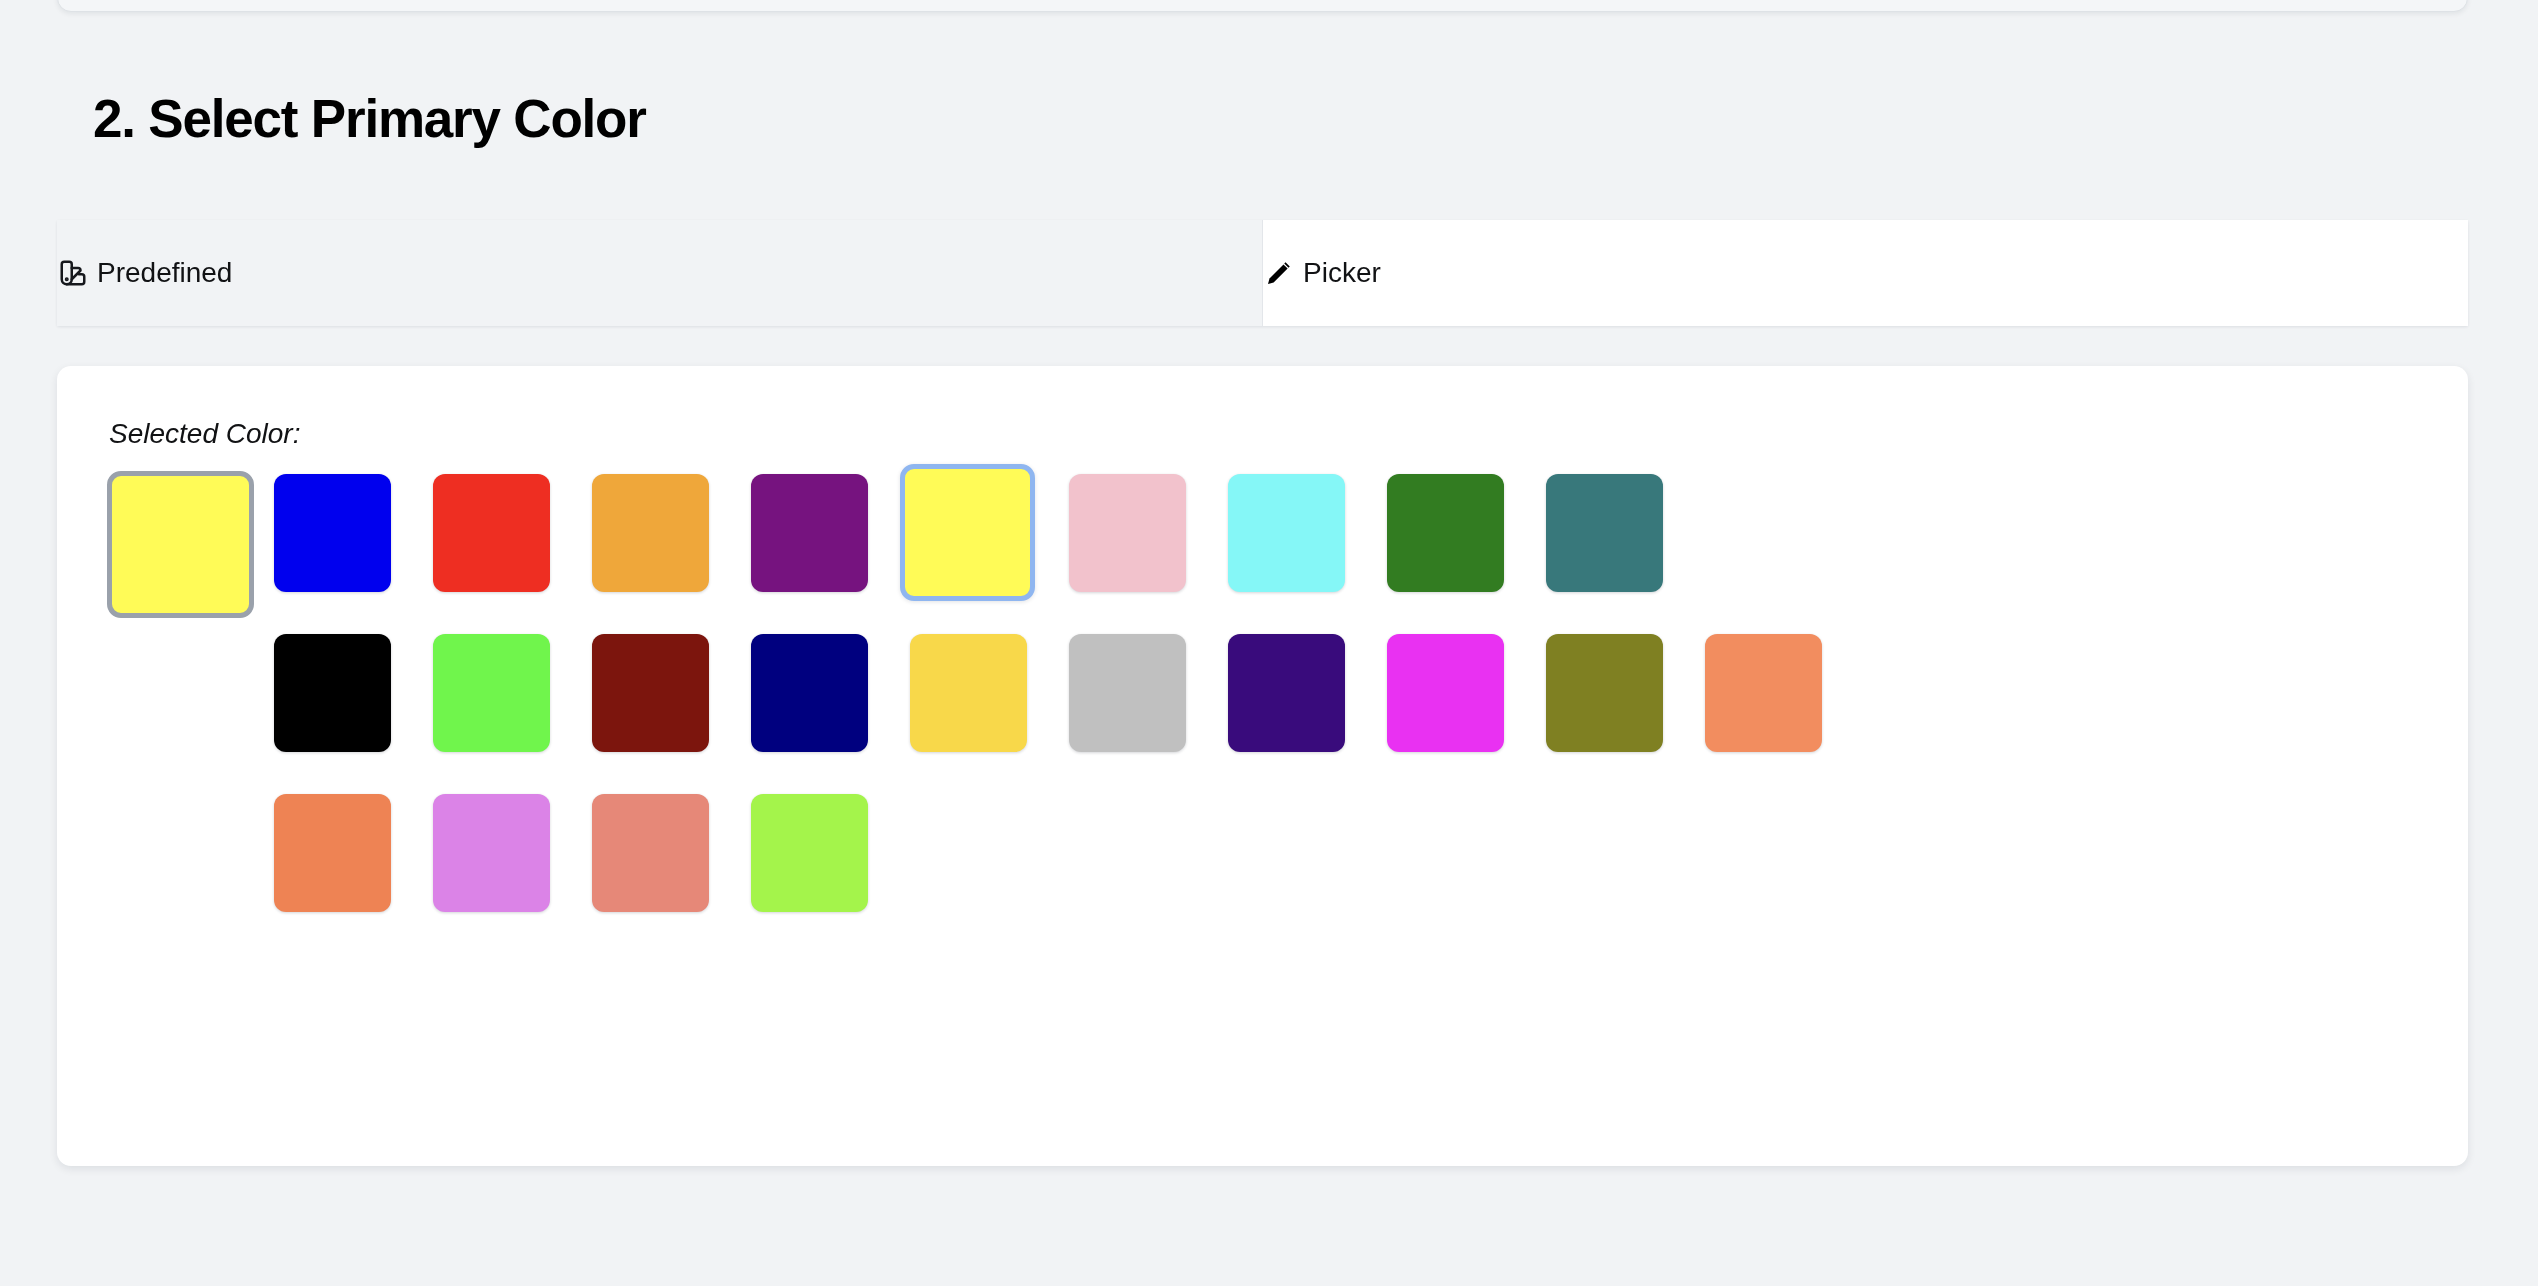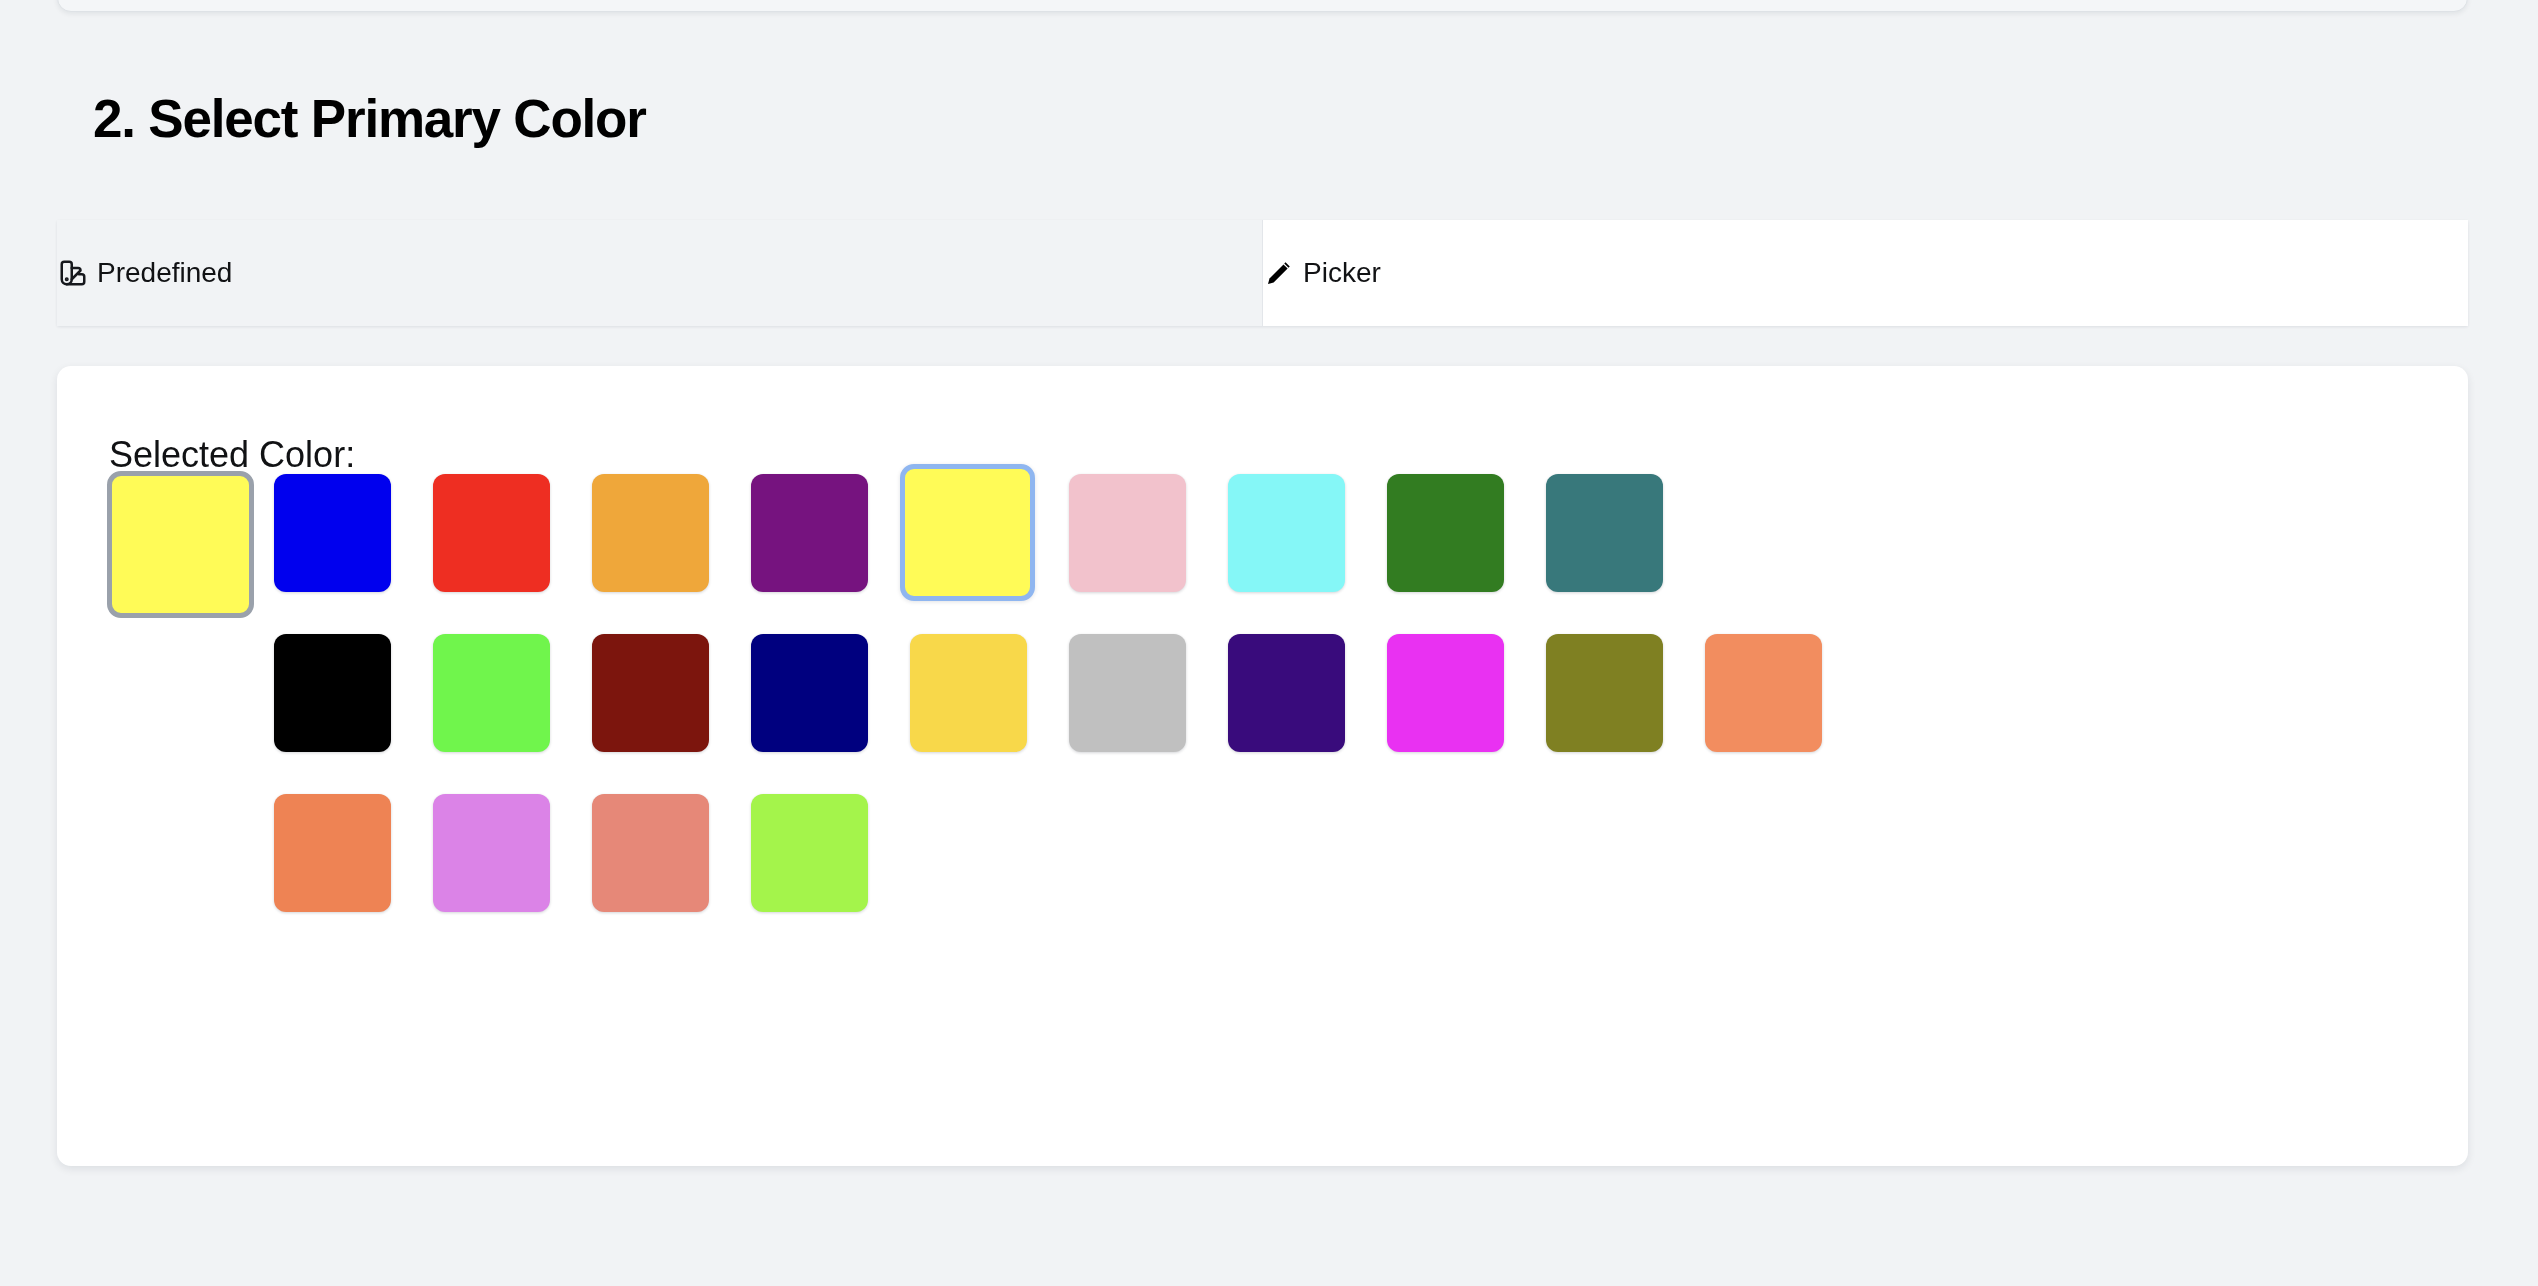--- a/index.html
+++ b/index.html
@@ -73,24 +73,25 @@
     position: absolute;
     left: 57px; top: 366px;
     width: 2411px; height: 800px;
     background: #FFFFFF;
     border-radius: 14px;
     box-shadow: 0 3px 9px rgba(16,24,40,0.09);
   }
 
   .selected-label {
     position: absolute;
-    left: 52px; top: 68px;
-    font-size: 36px;
+    left: 52px; top: 52px;
+    font-size: 28px;
     color: #111214;
     white-space: nowrap;
+    font-style: italic;
   }
 
   
   .preview-swatch {
     position: absolute;
     left: 50px; top: 105px;
     width: 147px; height: 147px;
     border-radius: 14px;
     border: 5px solid #9AA1AB;
   }

